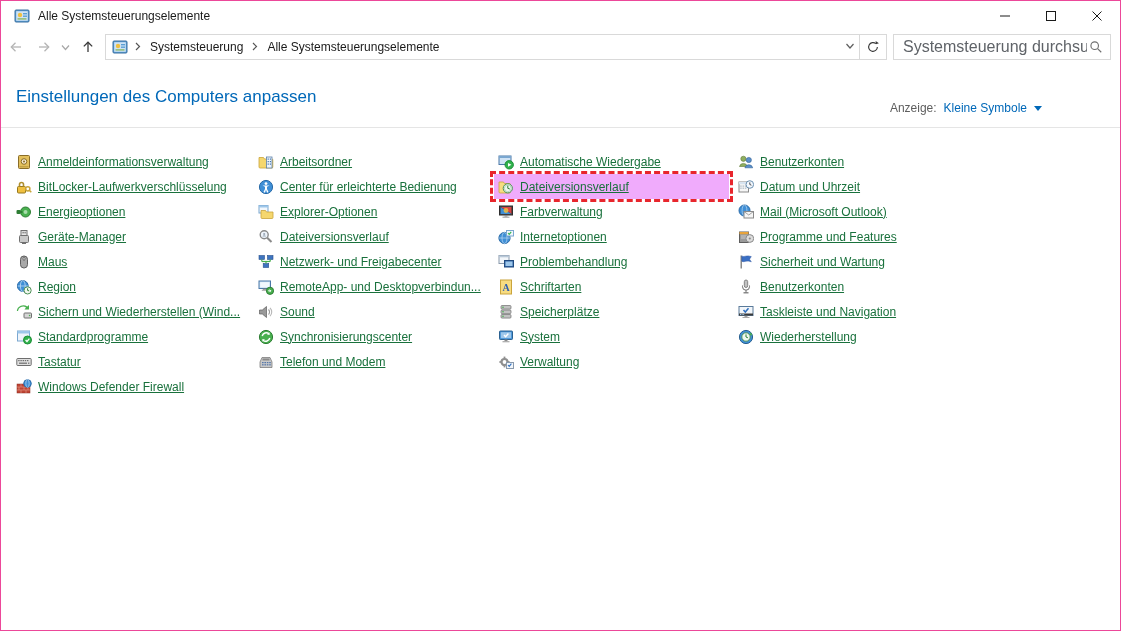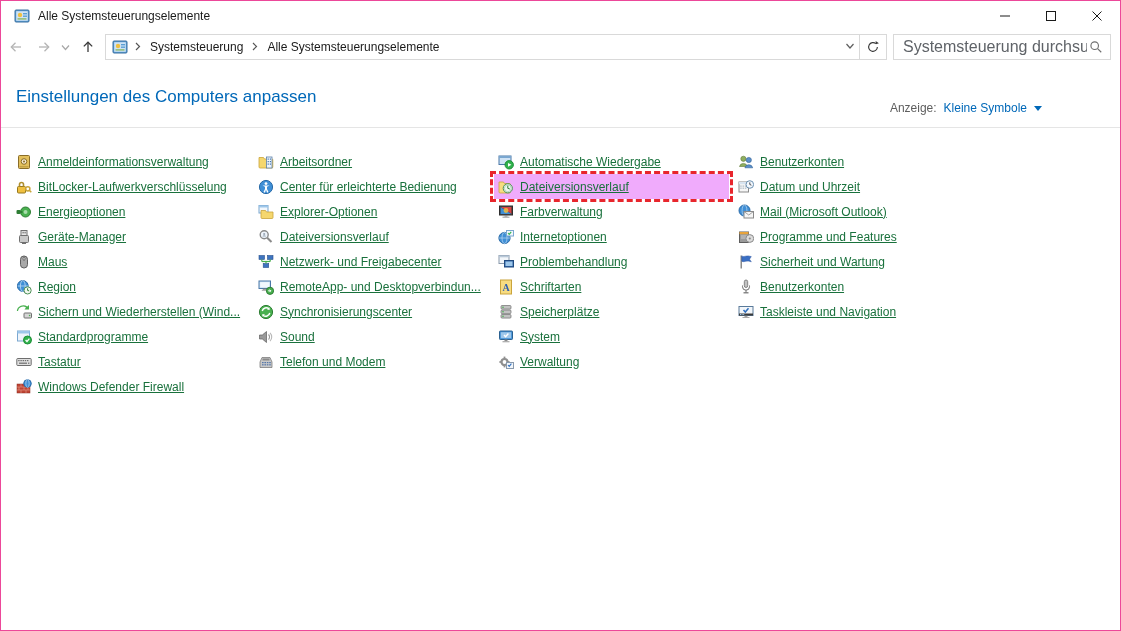--- a/index.html
+++ b/index.html
@@ -378,37 +378,37 @@
               <rect x="3.8" y="10.7" width="6" height="1" fill="#9a9a9a"></rect>
               <circle cx="12" cy="11.8" r="3.6" fill="#49b04f" stroke="#2e7d34"></circle>
               <path d="M10.2 11.8 h2.6 m-1.2 -1.2 l1.2 1.2 -1.2 1.2" stroke="#fff" stroke-width="1" fill="none"></path>
             </svg>
           </span>
           <span class="label">RemoteApp- und Desktopverbindun...</span>
         </div>
         <div class="item">
           <span class="icn">
             <svg width="16" height="16" viewBox="0 0 16 16">
+              <path d="M1.5 6 h2.8 L8.5 2.5 v11 L4.3 10 H1.5 z" fill="#9a9a9a" stroke="#5e5e5e" stroke-width=".7"></path>
+              <path d="M10.5 5.5 a3.5 3.5 0 0 1 0 5" fill="none" stroke="#9a9a9a" stroke-width="1.1"></path>
+              <path d="M12 3.8 a6 6 0 0 1 0 8.4" fill="none" stroke="#b8b8b8" stroke-width="1.1"></path>
+            </svg>
+          </span>
+          <span class="label">Sound</span>
+        </div>
+        <div class="item">
+          <span class="icn">
+            <svg width="16" height="16" viewBox="0 0 16 16">
               <circle cx="8" cy="8" r="6.6" fill="#49b04f" stroke="#2e7d34"></circle>
               <path d="M4.2 7 a4.2 4.2 0 0 1 6.8 -2.2 M11.8 9 a4.2 4.2 0 0 1 -6.8 2.2" fill="none" stroke="#fff" stroke-width="1.4"></path>
               <path d="M11.4 3.2 l0.3 2.8 -2.7 -0.4 z" fill="#fff"></path>
               <path d="M4.6 12.8 l-0.3 -2.8 2.7 0.4 z" fill="#fff"></path>
             </svg>
           </span>
           <span class="label">Synchronisierungscenter</span>
-        </div>
-        <div class="item">
-          <span class="icn">
-            <svg width="16" height="16" viewBox="0 0 16 16">
-              <path d="M1.5 6 h2.8 L8.5 2.5 v11 L4.3 10 H1.5 z" fill="#9a9a9a" stroke="#5e5e5e" stroke-width=".7"></path>
-              <path d="M10.5 5.5 a3.5 3.5 0 0 1 0 5" fill="none" stroke="#9a9a9a" stroke-width="1.1"></path>
-              <path d="M12 3.8 a6 6 0 0 1 0 8.4" fill="none" stroke="#b8b8b8" stroke-width="1.1"></path>
-            </svg>
-          </span>
-          <span class="label">Sound</span>
         </div>
         <div class="item">
           <span class="icn">
             <svg width="16" height="16" viewBox="0 0 16 16">
               <path d="M2 13.5 V8 l2 -4.5 h8 L14 8 v5.5 z" fill="#c9c9c9" stroke="#707070" stroke-width=".7"></path>
               <rect x="4.5" y="4.5" width="7" height="2" fill="#8a8a8a"></rect>
               <g fill="#5577aa">
                 <rect x="4" y="8" width="1.6" height="1.2"></rect>
                 <rect x="6.4" y="8" width="1.6" height="1.2"></rect>
                 <rect x="8.8" y="8" width="1.6" height="1.2"></rect>
@@ -626,16 +626,28 @@
                 <rect x="2" y="10" width="1" height="1"></rect>
                 <rect x="3.6" y="10" width="1" height="1"></rect>
                 <rect x="5.2" y="10" width="1" height="1"></rect>
               </g>
               <rect x="6.5" y="11.8" width="3" height="1" fill="#8a8a8a"></rect>
               <rect x="4.5" y="13" width="7" height="1" fill="#a8a8a8"></rect>
             </svg>
           </span>
           <span class="label">Taskleiste und Navigation</span>
         </div>
+        <div class="item">
+          <span class="icn">
+            <svg width="16" height="16" viewBox="0 0 16 16">
+              <circle cx="8" cy="8" r="6.6" fill="#3f8fd6" stroke="#2a6090"></circle>
+              <circle cx="8" cy="8" r="4.2" fill="#eef7f0" stroke="#4d8f57"></circle>
+              <line x1="8" y1="8" x2="8" y2="5.4" stroke="#2e7d34"></line>
+              <line x1="8" y1="8" x2="9.9" y2="8.8" stroke="#2e7d34"></line>
+              <path d="M12.6 3.2 a7 7 0 0 1 1.6 3.4 l-2.6 -0.6 z" fill="#49b04f"></path>
+            </svg>
+          </span>
+          <span class="label">Wiederherstellung</span>
+        </div>
       </div>
     </div>
 
 </div>
 
 </body></html>

